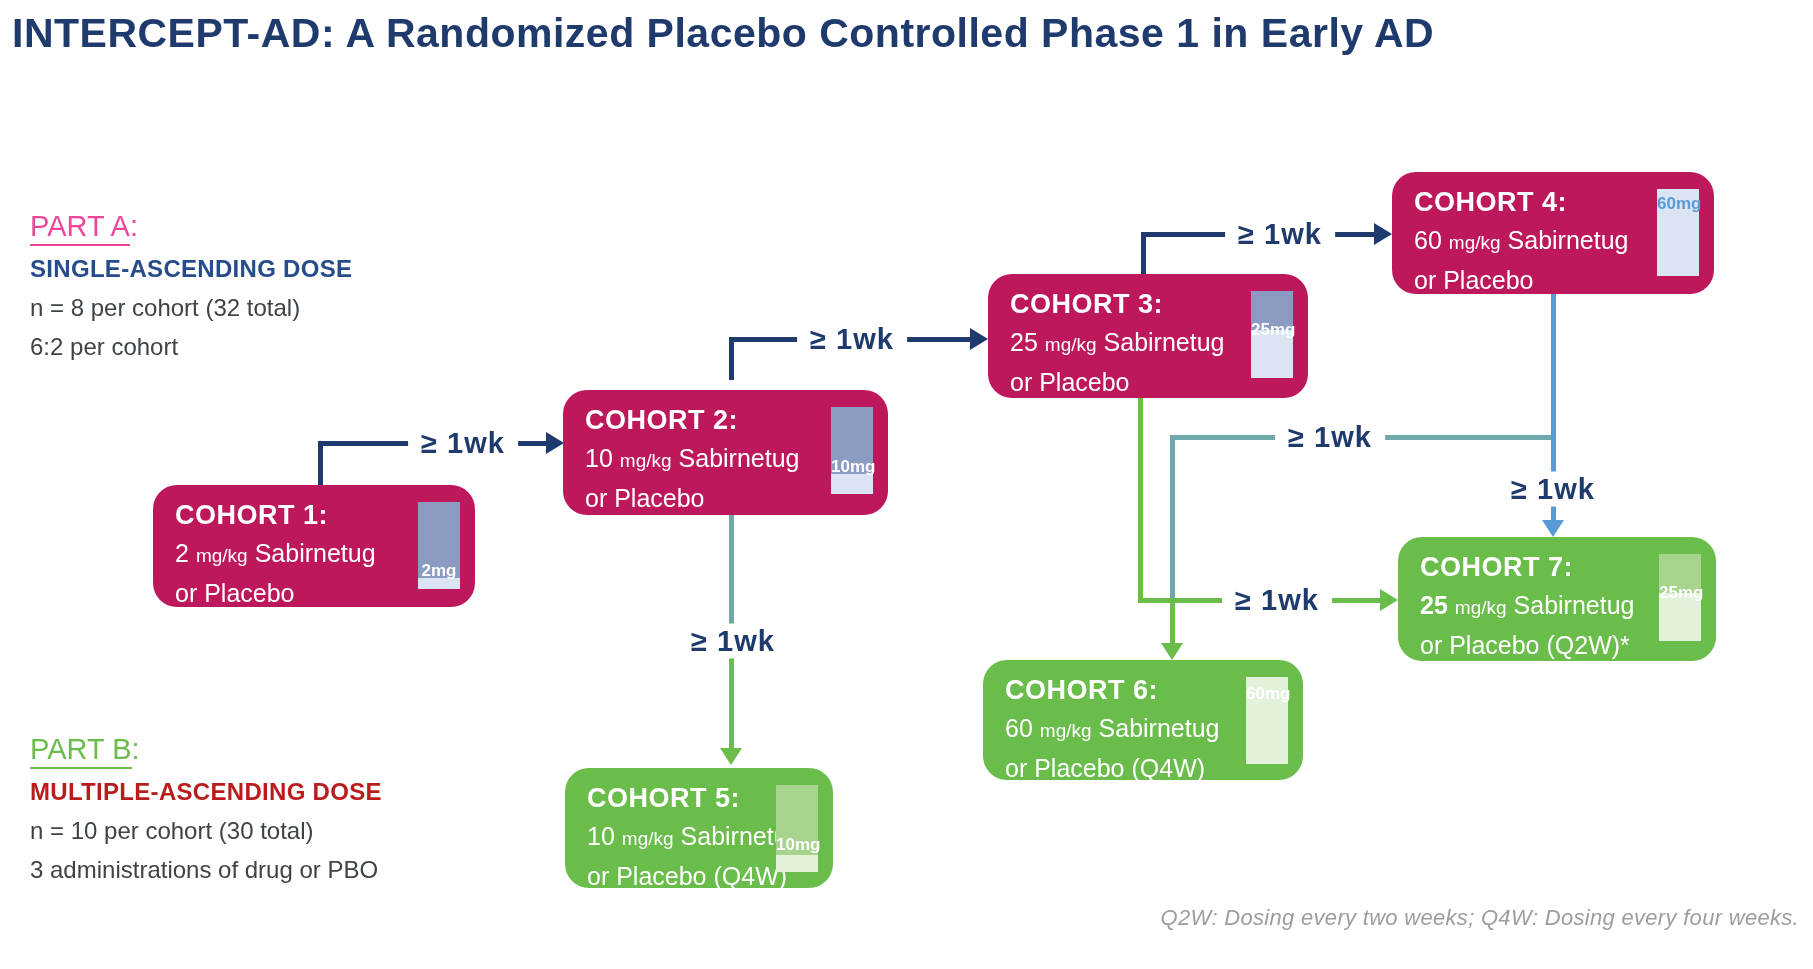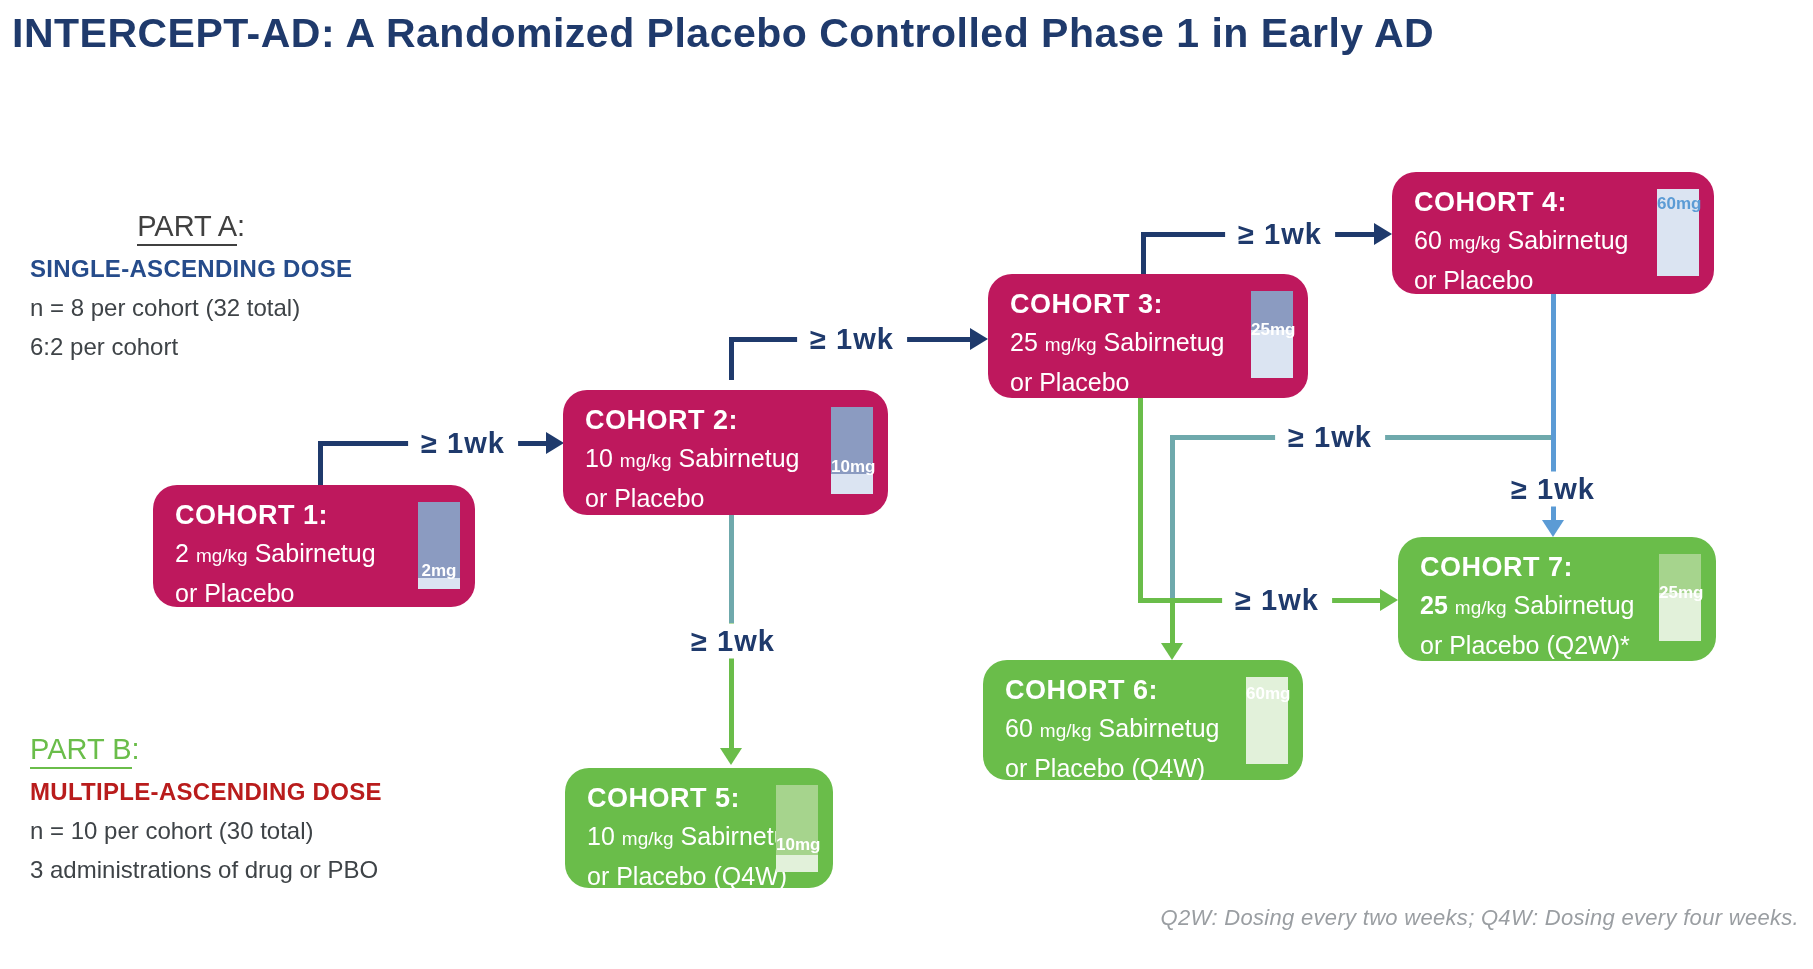--- a/index.html
+++ b/index.html
@@ -10,21 +10,21 @@
   
   .title {
     position:absolute; left:12px; top:6px; width:1760px;
     color:#1F3A6C; font-weight:bold; font-size:41px; line-height:55px; letter-spacing:0.5px;
   }
   
   .part-block { position:absolute; left:30px; }
   .part-a { top:210px; }
   .part-b { top:733px; }
   .part-head { font-size:29px; margin-bottom:12px; }
-  .part-a .part-head { color:#404040;text-align:center; }
+  .part-a .part-head { color:#ec4899; }
   .part-b .part-head { color:#6ABD4A; }
   .part-head .u { border-bottom:2px solid currentColor; padding-bottom:2px; }
   .part-sub { font-size:24px; font-weight:bold; letter-spacing:0.3px; margin-bottom:10px; }
   .part-a .part-sub { color:#264C8B; }
   .part-b .part-sub { color:#b91c1c; }
   .part-line { font-size:24px; color:#3E4347; margin-top:9px; line-height:30px; }
   
   .cohort {
     position:absolute; border-radius:24px; color:#ffffff; box-sizing:border-box;
     padding:15px 20px 12px 22px; z-index:4;

